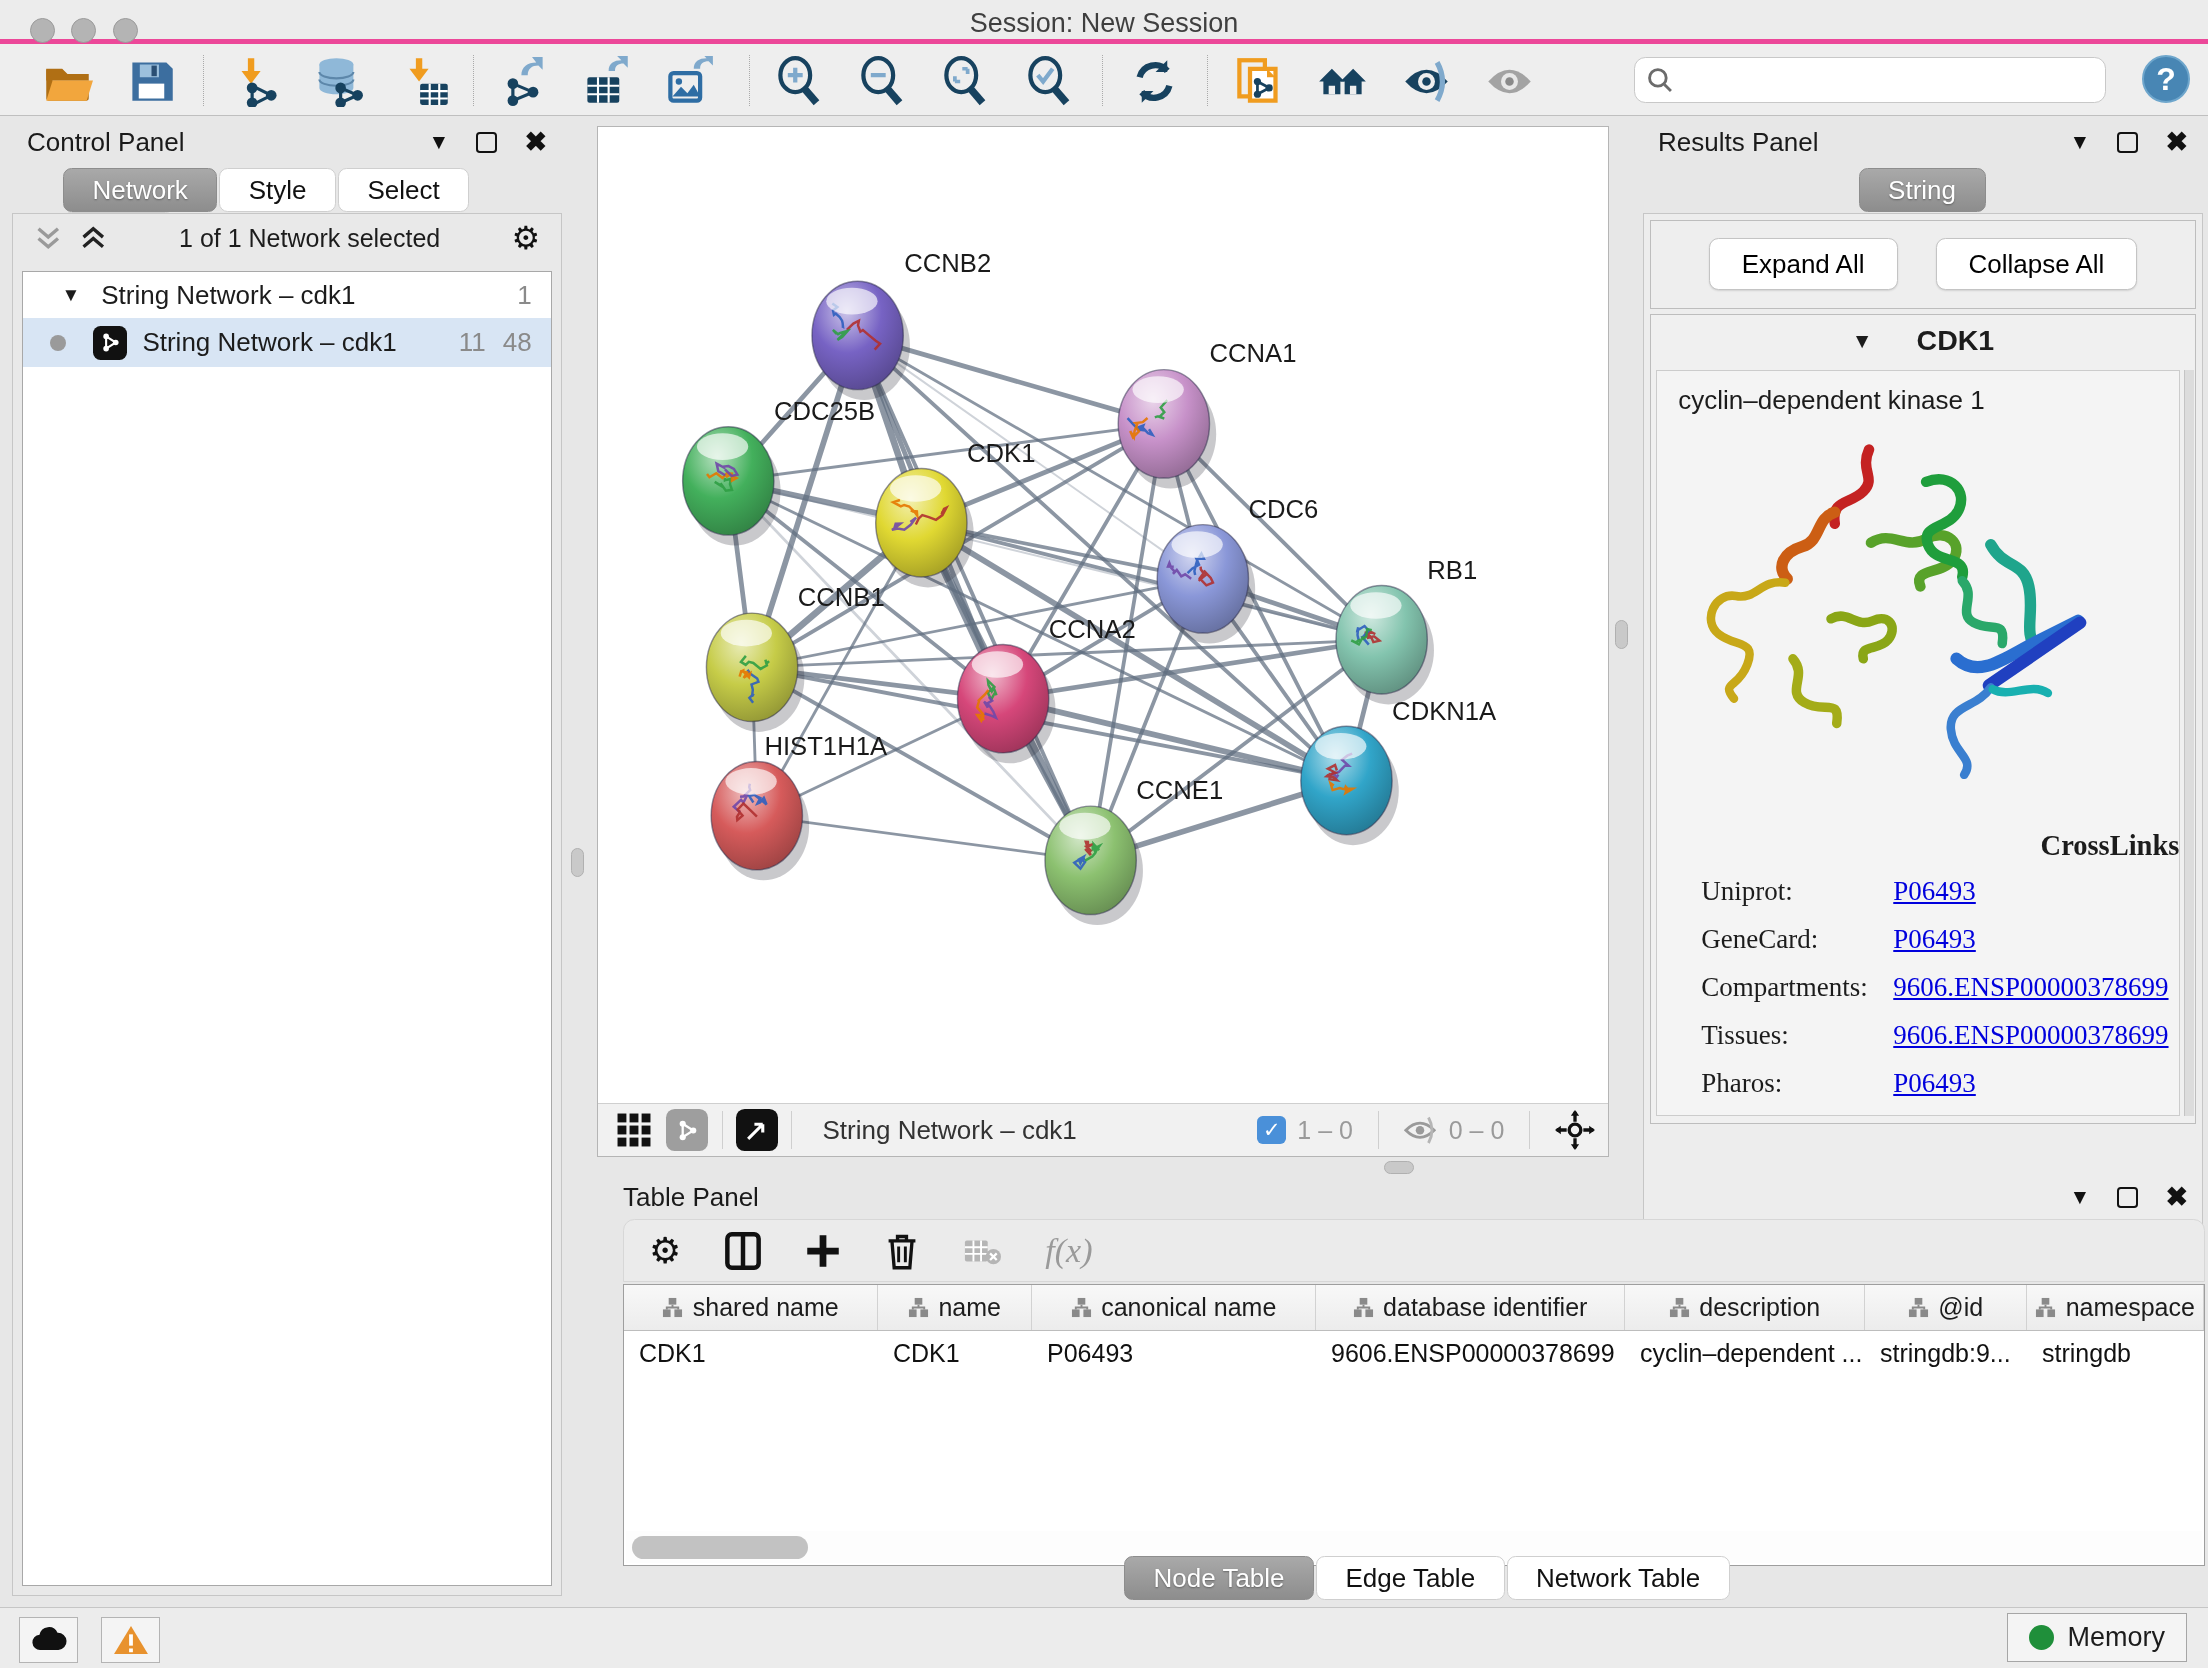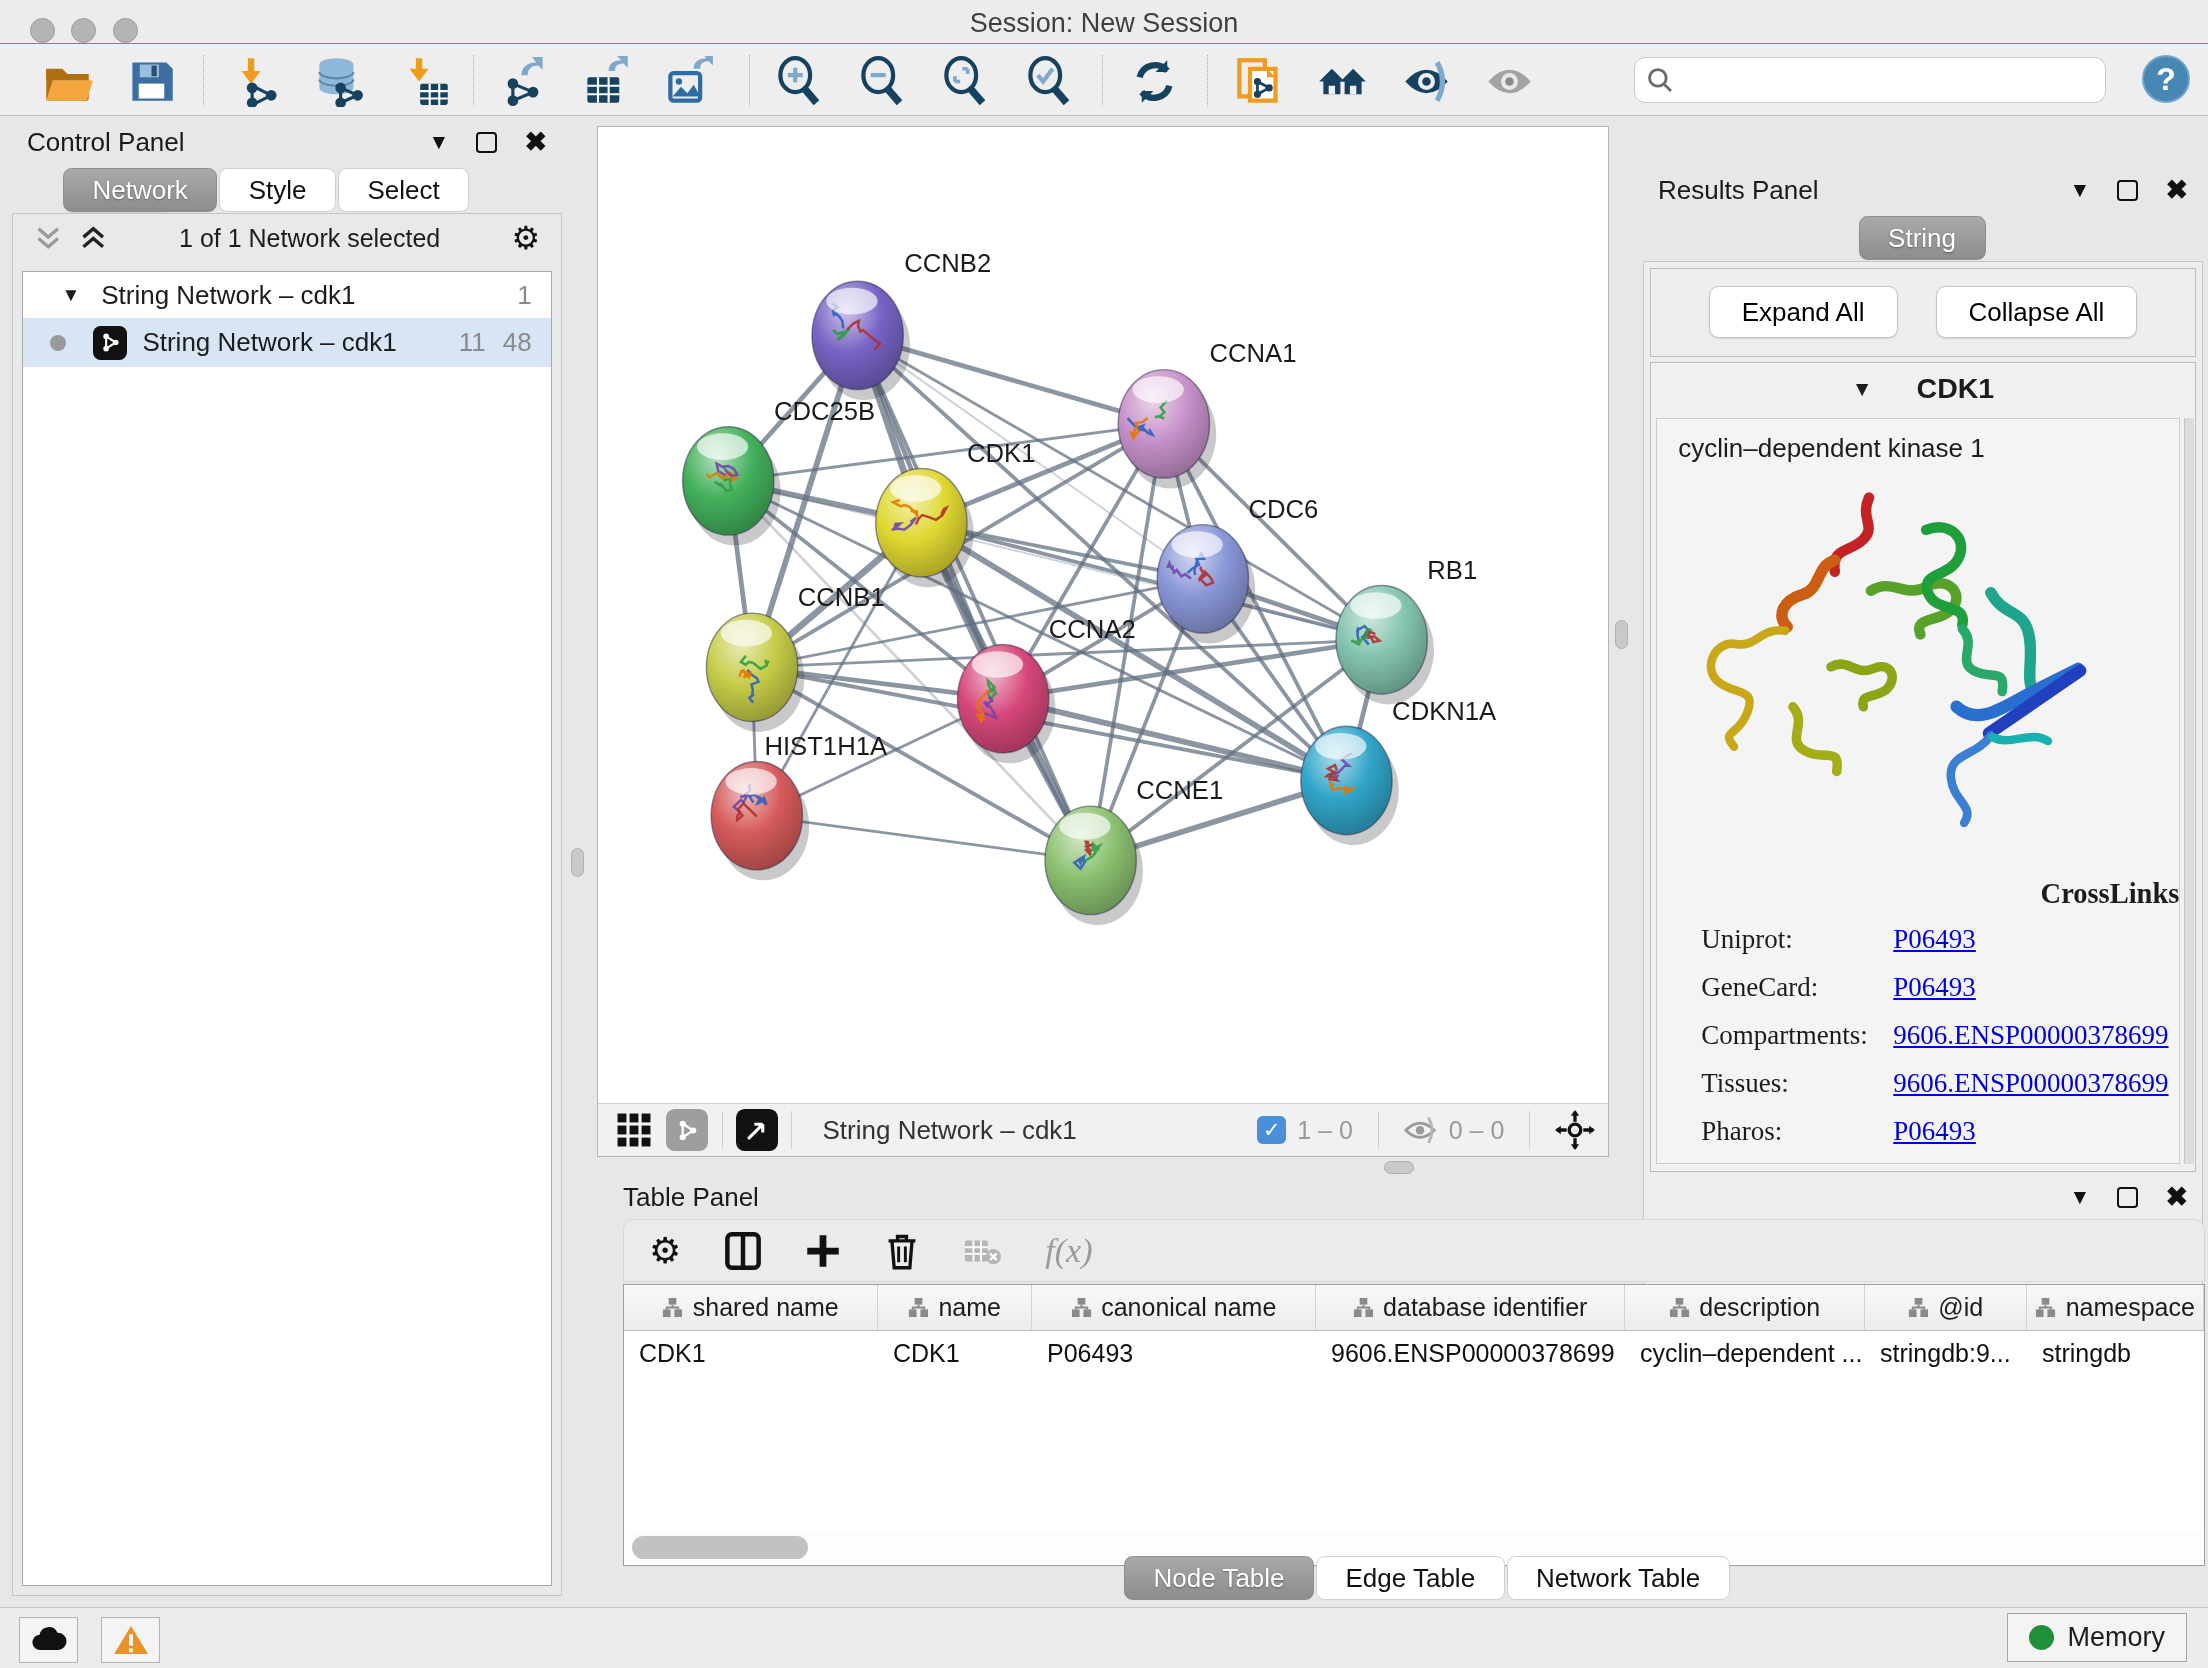--- a/index.html
+++ b/index.html
@@ -1,20 +1,20 @@
 <!DOCTYPE html>
 <html style="font-size:15px"><head>
 <meta charset="utf-8">
 <style>
   * { margin:0; padding:0; box-sizing:border-box; }
   html,body { width:2208px; height:1668px; }
   body { position:relative; background:#e7e7e7; font-family:"Liberation Sans",sans-serif; color:#1c1c1c; overflow:hidden; }
 
   
-  .titlebar { position:absolute; left:0; top:0; width:2208px; height:44px; background:#ececec; border-bottom:1px solid #ec4899; }
+  .titlebar { position:absolute; left:0; top:0; width:2208px; height:44px; background:#ececec; border-bottom:5px solid #ec4899; }
   .traffic { position:absolute; top:18px; width:25px; height:25px; border-radius:50%; background:#b4b4b4; border:1px solid #9b9b9b; }
   .title-text { position:absolute; left:0; right:0; top:7.6px; text-align:center; font-size:27px; color:#3f3f3f; }
 
   
   .toolbar { position:absolute; left:0; top:44px; width:2208px; height:72px; background:#eeeeee; border-bottom:1px solid #bfbfbf; }
   .tbtn { position:absolute; top:9.5px; width:55px; height:55px; display:flex; align-items:center; justify-content:center; }
   .tsep { position:absolute; top:11.4px; width:0; height:51px; border-left:1.9px dotted #aaaaaa; }
   .searchbox { position:absolute; left:1634px; top:13.3px; width:472px; height:46px; background:#ffffff; border:1.9px solid #c8c8c8; border-radius:11.4px; display:flex; align-items:center; padding-left:11.4px; }
   .searchbox input { border:none; outline:none; font-size:25px; width:399px; background:transparent; font-family:"Liberation Sans",sans-serif;}
   .helpbtn { position:absolute; left:2142px; top:11.4px; width:48px; height:48px; border-radius:50%; background:#4886b4; color:#ffffff; font-size:32px; font-weight:bold; display:flex; align-items:center; justify-content:center; border:2.9px solid #6ea6cc; }
@@ -46,21 +46,21 @@
 
   
   .np { position:absolute; left:597px; top:126px; width:1012px; height:1031px; background:#ffffff; border:1px solid #b5b5b5; }
   .np-bottom { position:absolute; left:0; right:0; bottom:0; height:53px; background:#f1f1f1; border-top:1px solid #cfcfcf; display:flex; align-items:center; }
   .nb-sep { width:0; height:38px; border-left:1px solid #cfcfcf; margin:0 13.3px; }
   .nb-label { font-size:26px; color:#333; margin-left:17px; flex:1; }
   .nb-right { display:flex; align-items:center; gap:11.4px; margin-right:13.3px; color:#9a9a9a; font-size:25px; }
   .nb-check { width:28.5px; height:28.5px; background:#4a90d9; border-radius:5.7px; color:#fff; font-size:21px; display:flex; align-items:center; justify-content:center; }
 
   
-  .rp { position:absolute; left:1641px; top:124px; width:564px; height:1474px;margin-top:48px; }
+  .rp { position:absolute; left:1641px; top:124px; width:564px; height:1474px; }
   .rp-tab { position:absolute; left:0; right:0; top:44px; text-align:center; }
   .rp-content { position:absolute; left:1.9px; right:1.9px; top:89px; height:1056px; background:#ededed; border:1px solid #c6c6c6; padding:5.7px; }
   .rp-buttons { border:1.9px solid #bdbdbd; background:#eeeeee; height:89px; display:flex; align-items:center; justify-content:center; gap:38px; margin-bottom:5.7px; }
   .rp-btn { background:#ffffff; border:1px solid #c4c4c4; border-radius:9.5px; font-size:26px; padding:9.5px 32px; box-shadow:0 1px 1.9px rgba(0,0,0,.12); }
   .rp-section { border:1.9px solid #bdbdbd; background:#f0f0f0; position:relative; height:810px; }
   .rp-sec-head { height:51px; display:flex; align-items:center; justify-content:center; gap:44px; font-size:28.5px; font-weight:bold; }
   .rp-sec-body { position:absolute; left:5.7px; right:15px; top:55px; bottom:7.6px; background:#f4f4f4; border:1px solid #cccccc; }
   .rp-desc { font-size:26px; padding:13.3px 0 0 21px; }
   .rp-protein { display:block; margin:5.7px auto 0 auto; }
   .crosslinks { font-family:"Liberation Serif",serif; padding-left:27px; }

